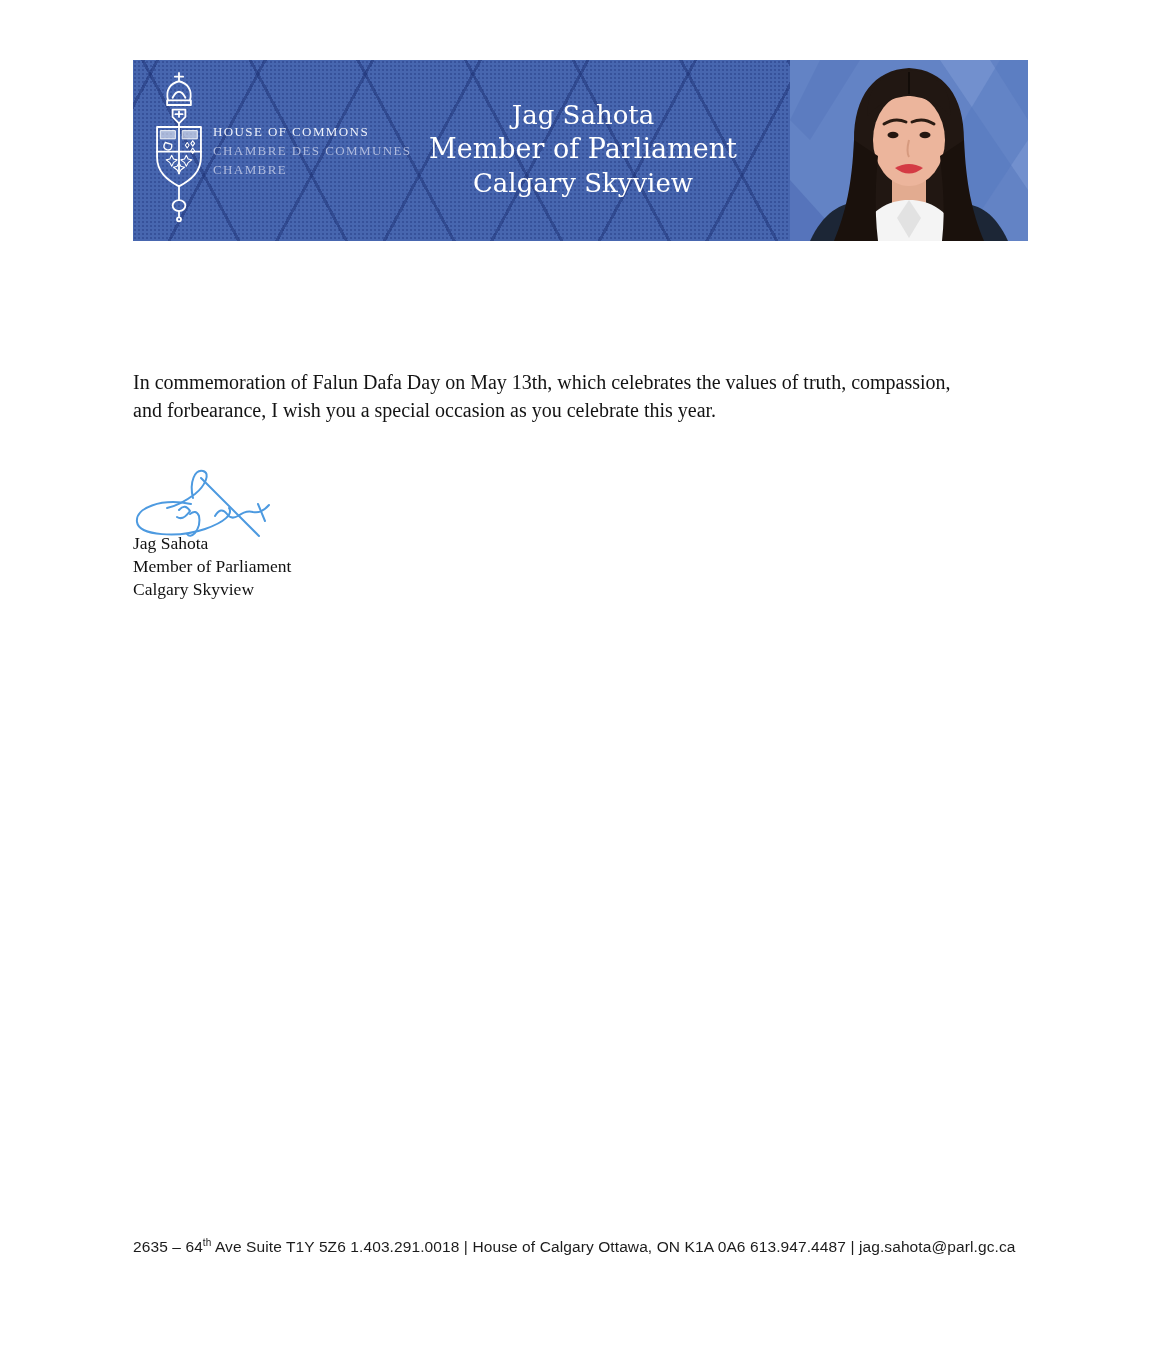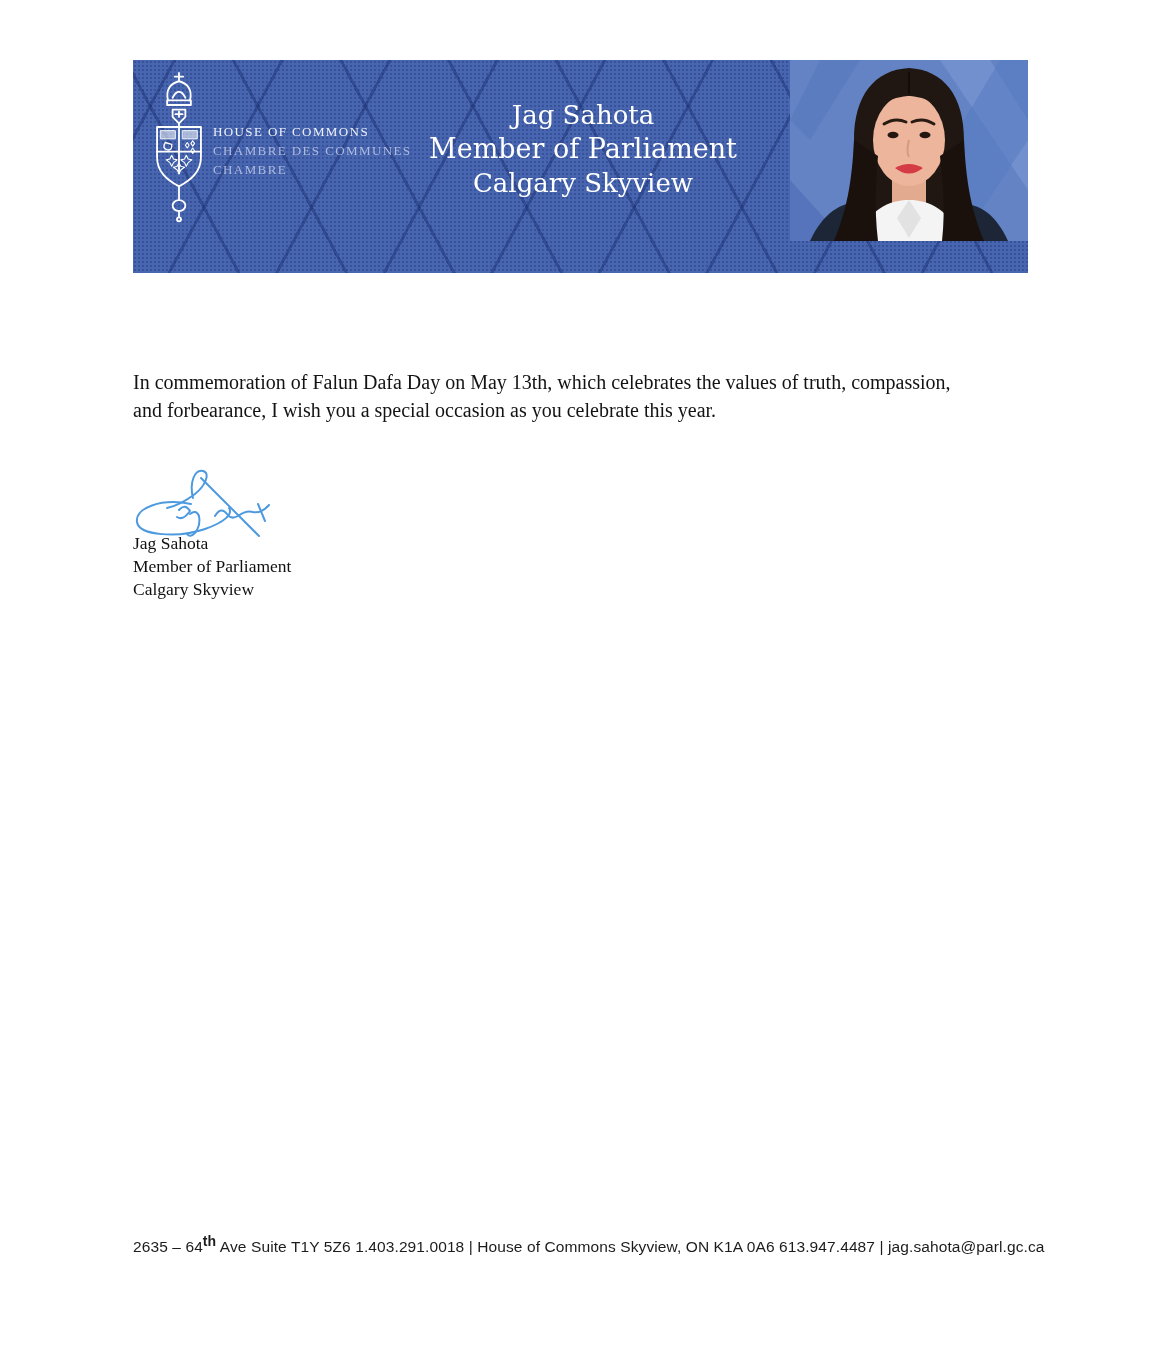--- a/index.html
+++ b/index.html
@@ -3,21 +3,21 @@
 <meta charset="utf-8">
 <style>
   html,body{margin:0;padding:0;}
   body{
     width:1160px;height:1371px;position:relative;background:#ffffff;
     font-family:"Liberation Serif", serif;
   }
 
   
   .banner{
-    position:absolute;left:133px;top:60px;width:895px;height:213px;
+    position:absolute;left:133px;top:60px;width:895px;height:181px;
     background-color:#4766af;
     background-image:
       repeating-linear-gradient(62deg, rgba(26,45,112,0) 0 92px, rgba(26,45,112,0.45) 92px 95px),
       repeating-linear-gradient(-62deg, rgba(26,45,112,0) 0 92px, rgba(26,45,112,0.45) 92px 95px),
       radial-gradient(rgba(25,45,115,0.35) 1px, rgba(0,0,0,0) 1px);
     background-size:auto,auto,4px 4px;
     overflow:hidden;
   }
   .hoc-logo{position:absolute;left:14px;top:8px;}
   .hoc-wordmark{
@@ -48,21 +48,21 @@
     position:absolute;left:133px;top:532px;
     font-size:17.5px;line-height:23px;color:#111111;
   }
 
   
   .footer{
     position:absolute;left:133px;top:1238px;width:900px;
     font-family:"Liberation Sans", sans-serif;
     font-size:15.5px;color:#1c1c1c;letter-spacing:0.1px;white-space:nowrap;
   }
-  .footer sup{font-size:14px;line-height:0;font-weight:bold;}
+  .footer sup{font-size:10px;line-height:0;}
 </style>
 </head>
 <body>
 
 <div class="banner">
 
   <div class="hoc-logo">
     <svg width="64" height="160" viewBox="0 0 70 168" fill="none" stroke="#ffffff" stroke-width="2" stroke-linecap="round" stroke-linejoin="round">
 
       <path d="M35,2 v9 M30.5,6 h9"></path>
@@ -162,13 +162,13 @@
     <path d="M127,38 l7,17"></path>
   </svg>
 </div>
 
 <div class="signoff">
   <div>Jag Sahota</div>
   <div>Member of Parliament</div>
   <div>Calgary Skyview</div>
 </div>
 
-<div class="footer"><span>2635 – 64</span><sup>th</sup><span> Ave Suite T1Y 5Z6 1.403.291.0018 | House of Commons Skyview, ON K1A 0A6 613.947.4487 | jag.sahota@parl.gc.ca</span></div>
+<div class="footer"><span>2635 – 64</span><sup>th</sup><span> Ave Suite T1Y 5Z6 1.403.291.0018 | House of Calgary Ottawa, ON K1A 0A6 613.947.4487 | jag.sahota@parl.gc.ca</span></div>
 
 </body></html>

